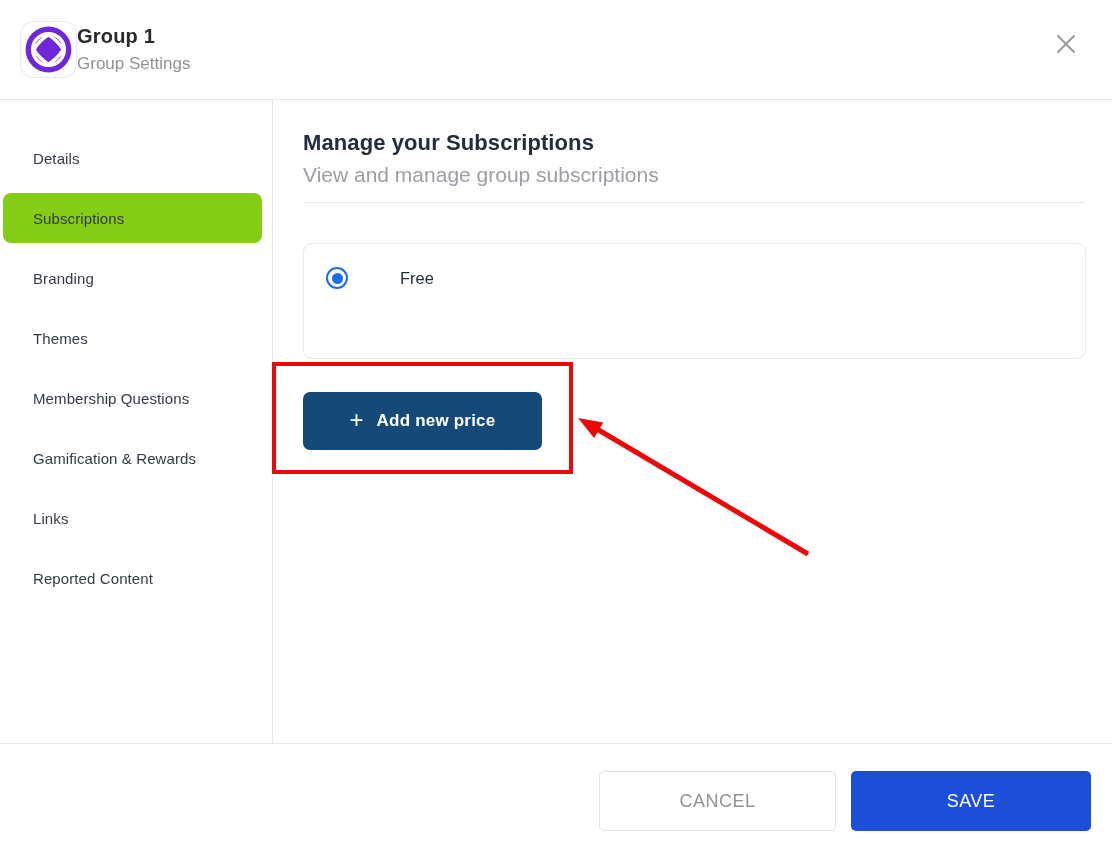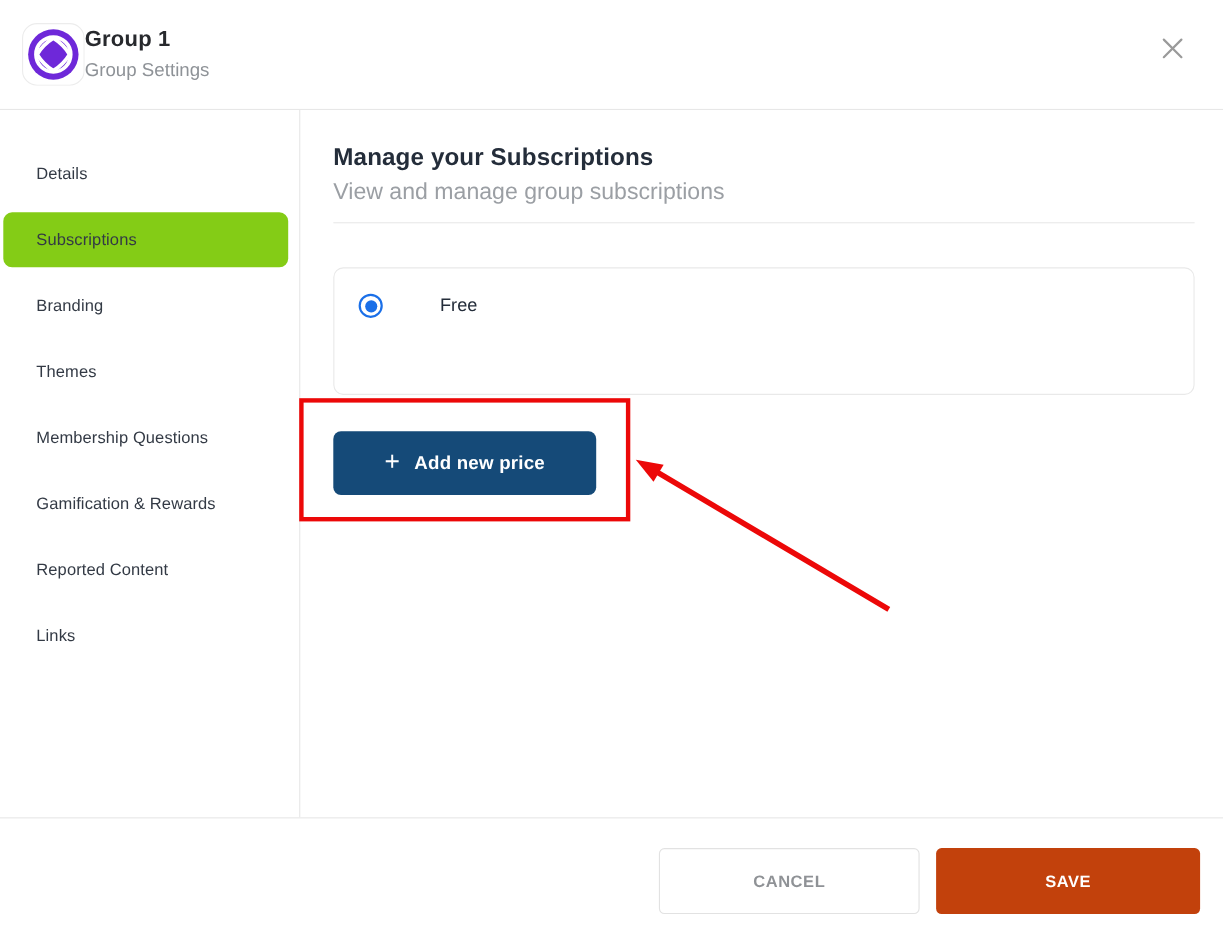--- a/index.html
+++ b/index.html
@@ -112,30 +112,30 @@
 
   
   .footer {
     height: 103px; flex: 0 0 103px;
     border-top: 1px solid #e7e7e7;
     display: flex; justify-content: flex-end; align-items: flex-start;
     padding: 27px 21px 0 0; gap: 15px;
   }
   .btn {
     height: 60px; border-radius: 5px; cursor: pointer;
-    font-family: inherit; font-size: 15px; font-weight: bold;
+    font-family: inherit; font-size: 18px; font-weight: normal;
     letter-spacing: .5px;
     display: flex; align-items: center; justify-content: center;
   }
   .btn-cancel {
     width: 237px; background: #ffffff; color: #8f9296;
     border: 1px solid #e2e2e2;
   }
   .btn-save {
-    width: 240px; background: #c2410c; color: #ffffff; border: none;
+    width: 240px; background: #1d4ed8; color: #ffffff; border: none;
   }
 
   
   .annotation {
     position: absolute; left: 0; top: 0;
     width: 1112px; height: 846px;
     pointer-events: none; z-index: 50;
   }
 </style>
 </head>
@@ -166,22 +166,22 @@
 
   <div class="body-row">
 
     <nav class="sidebar">
       <div class="side-item">Details</div>
       <div class="side-item active">Subscriptions</div>
       <div class="side-item">Branding</div>
       <div class="side-item">Themes</div>
       <div class="side-item">Membership Questions</div>
       <div class="side-item">Gamification &amp; Rewards</div>
+      <div class="side-item">Links</div>
       <div class="side-item">Reported Content</div>
-      <div class="side-item">Links</div>
     </nav>
 
     <section class="main">
       <h1 class="main-heading">Manage your Subscriptions</h1>
       <div class="main-subheading">View and manage group subscriptions</div>
       <hr class="main-divider">
 
       <div class="plan-card">
         <span class="radio-outer" role="radio" aria-checked="true">
           <span class="radio-dot"></span>

